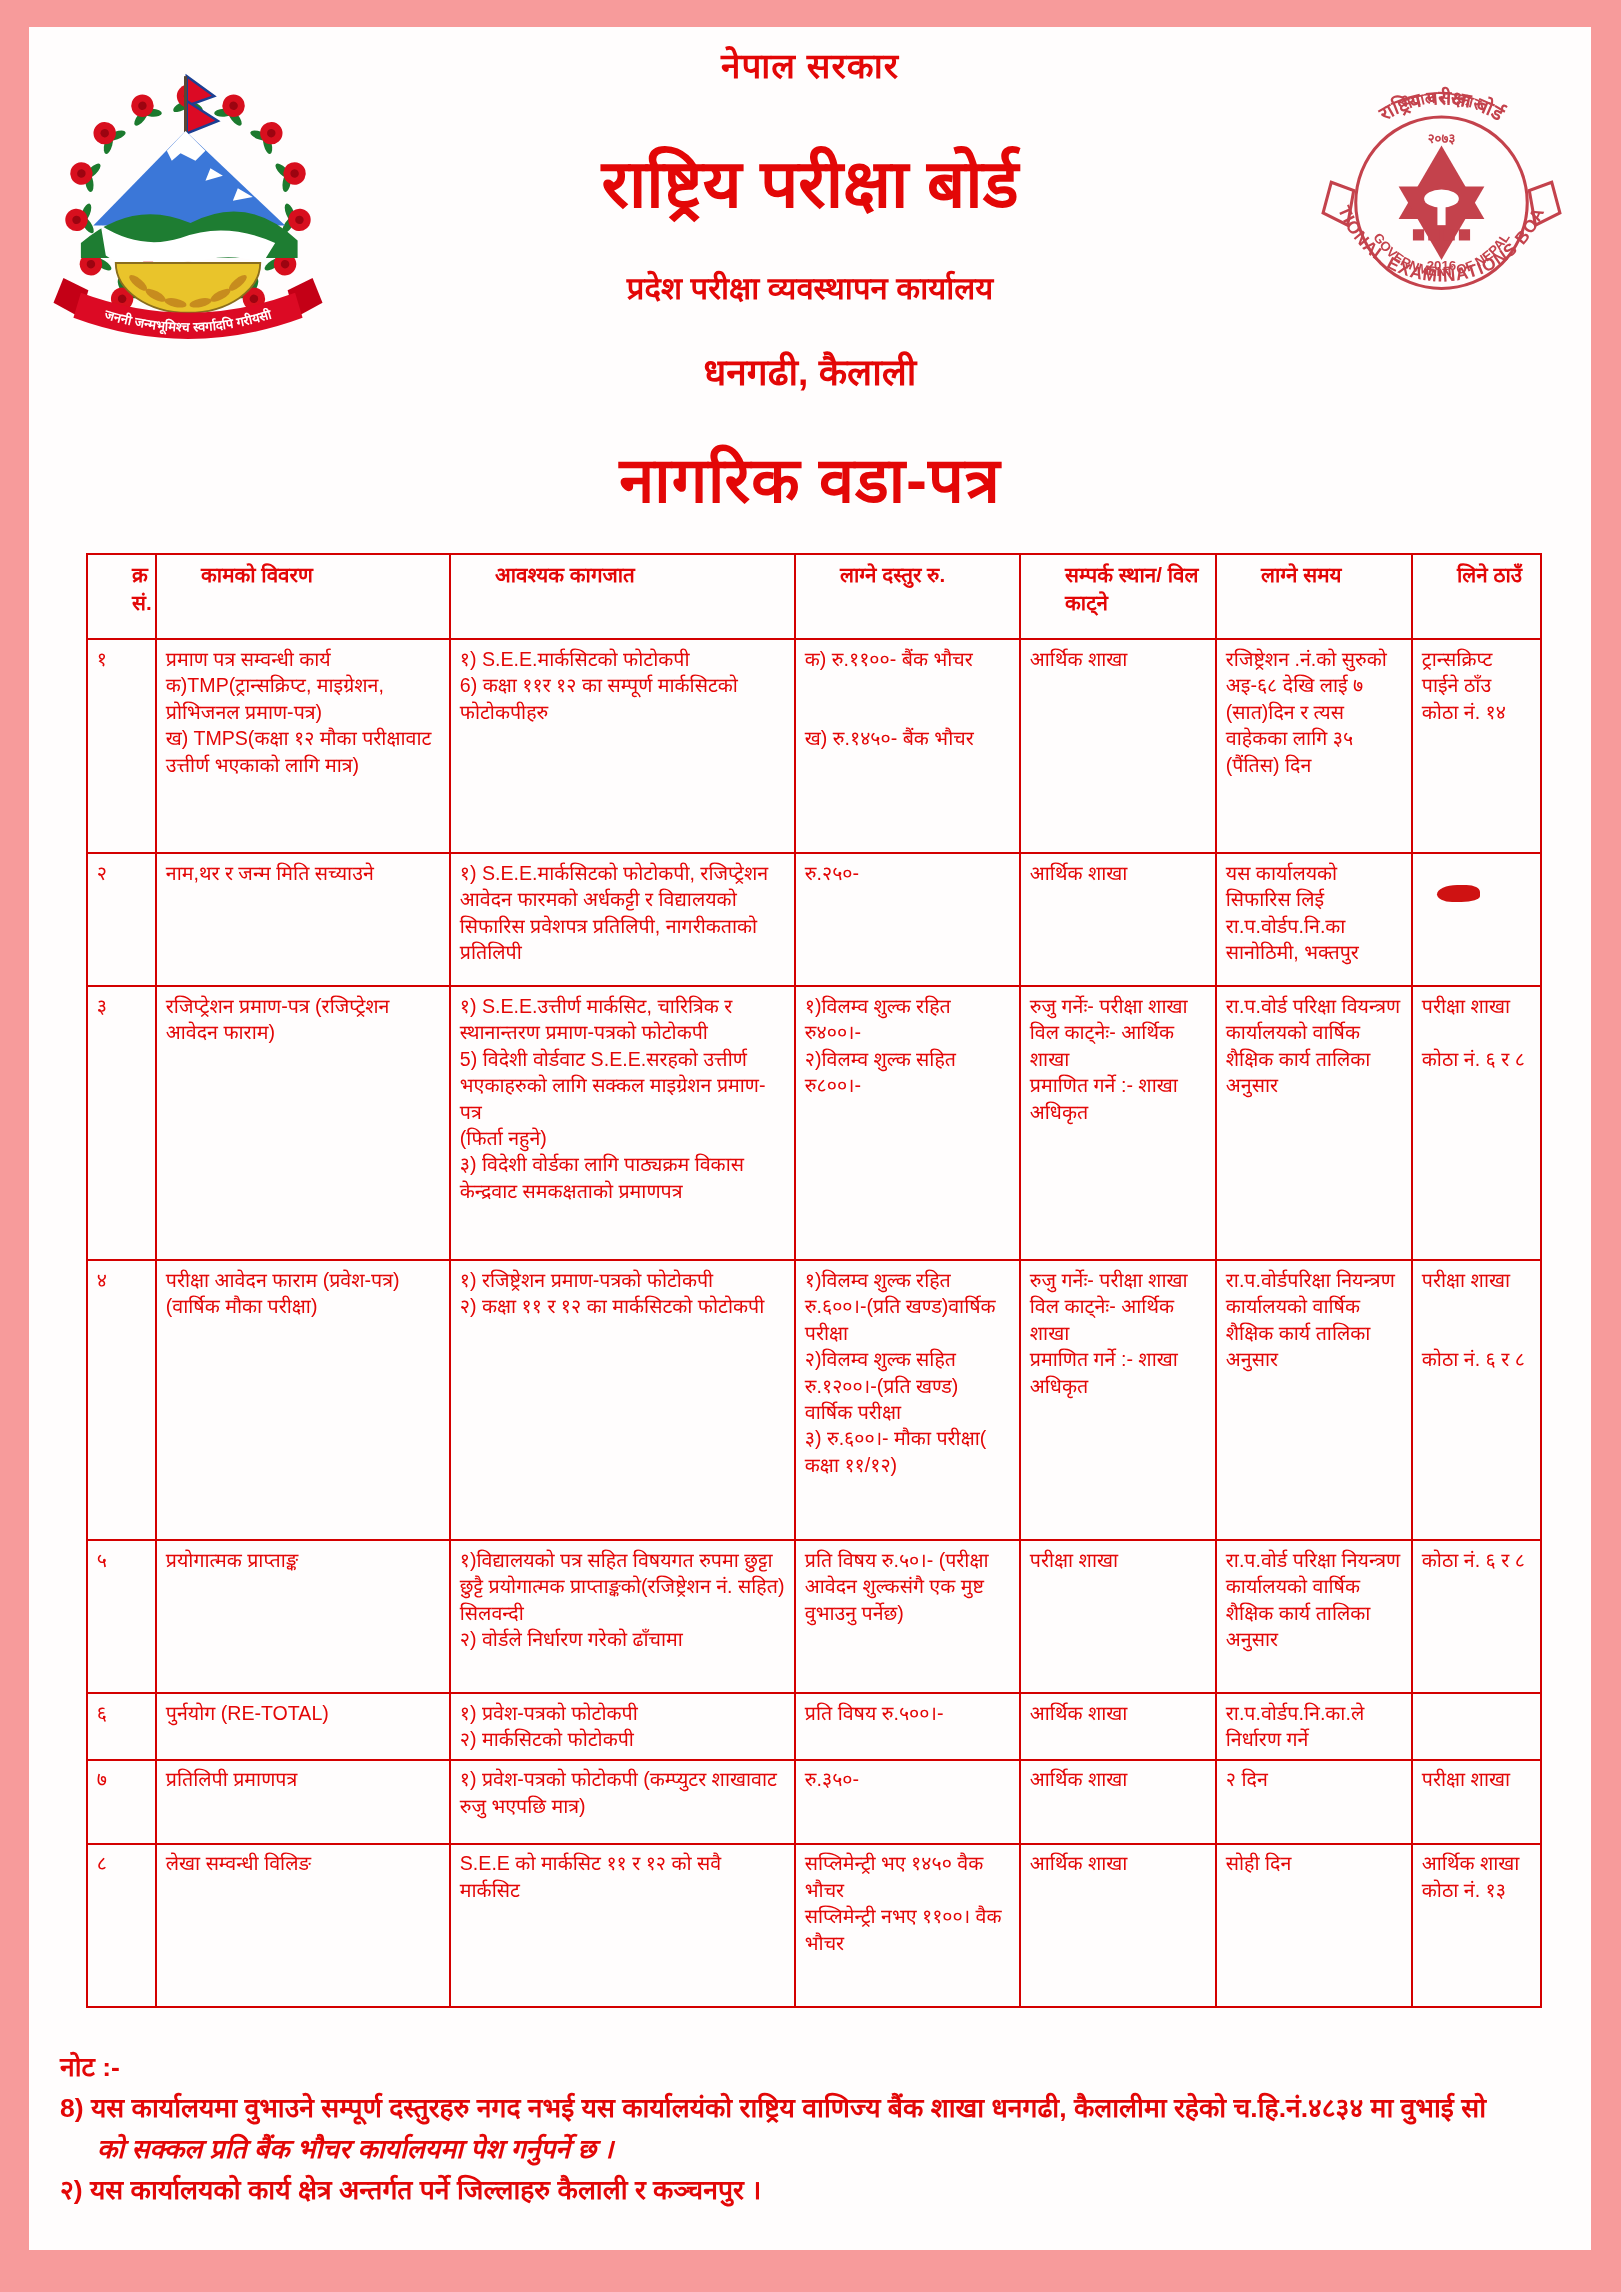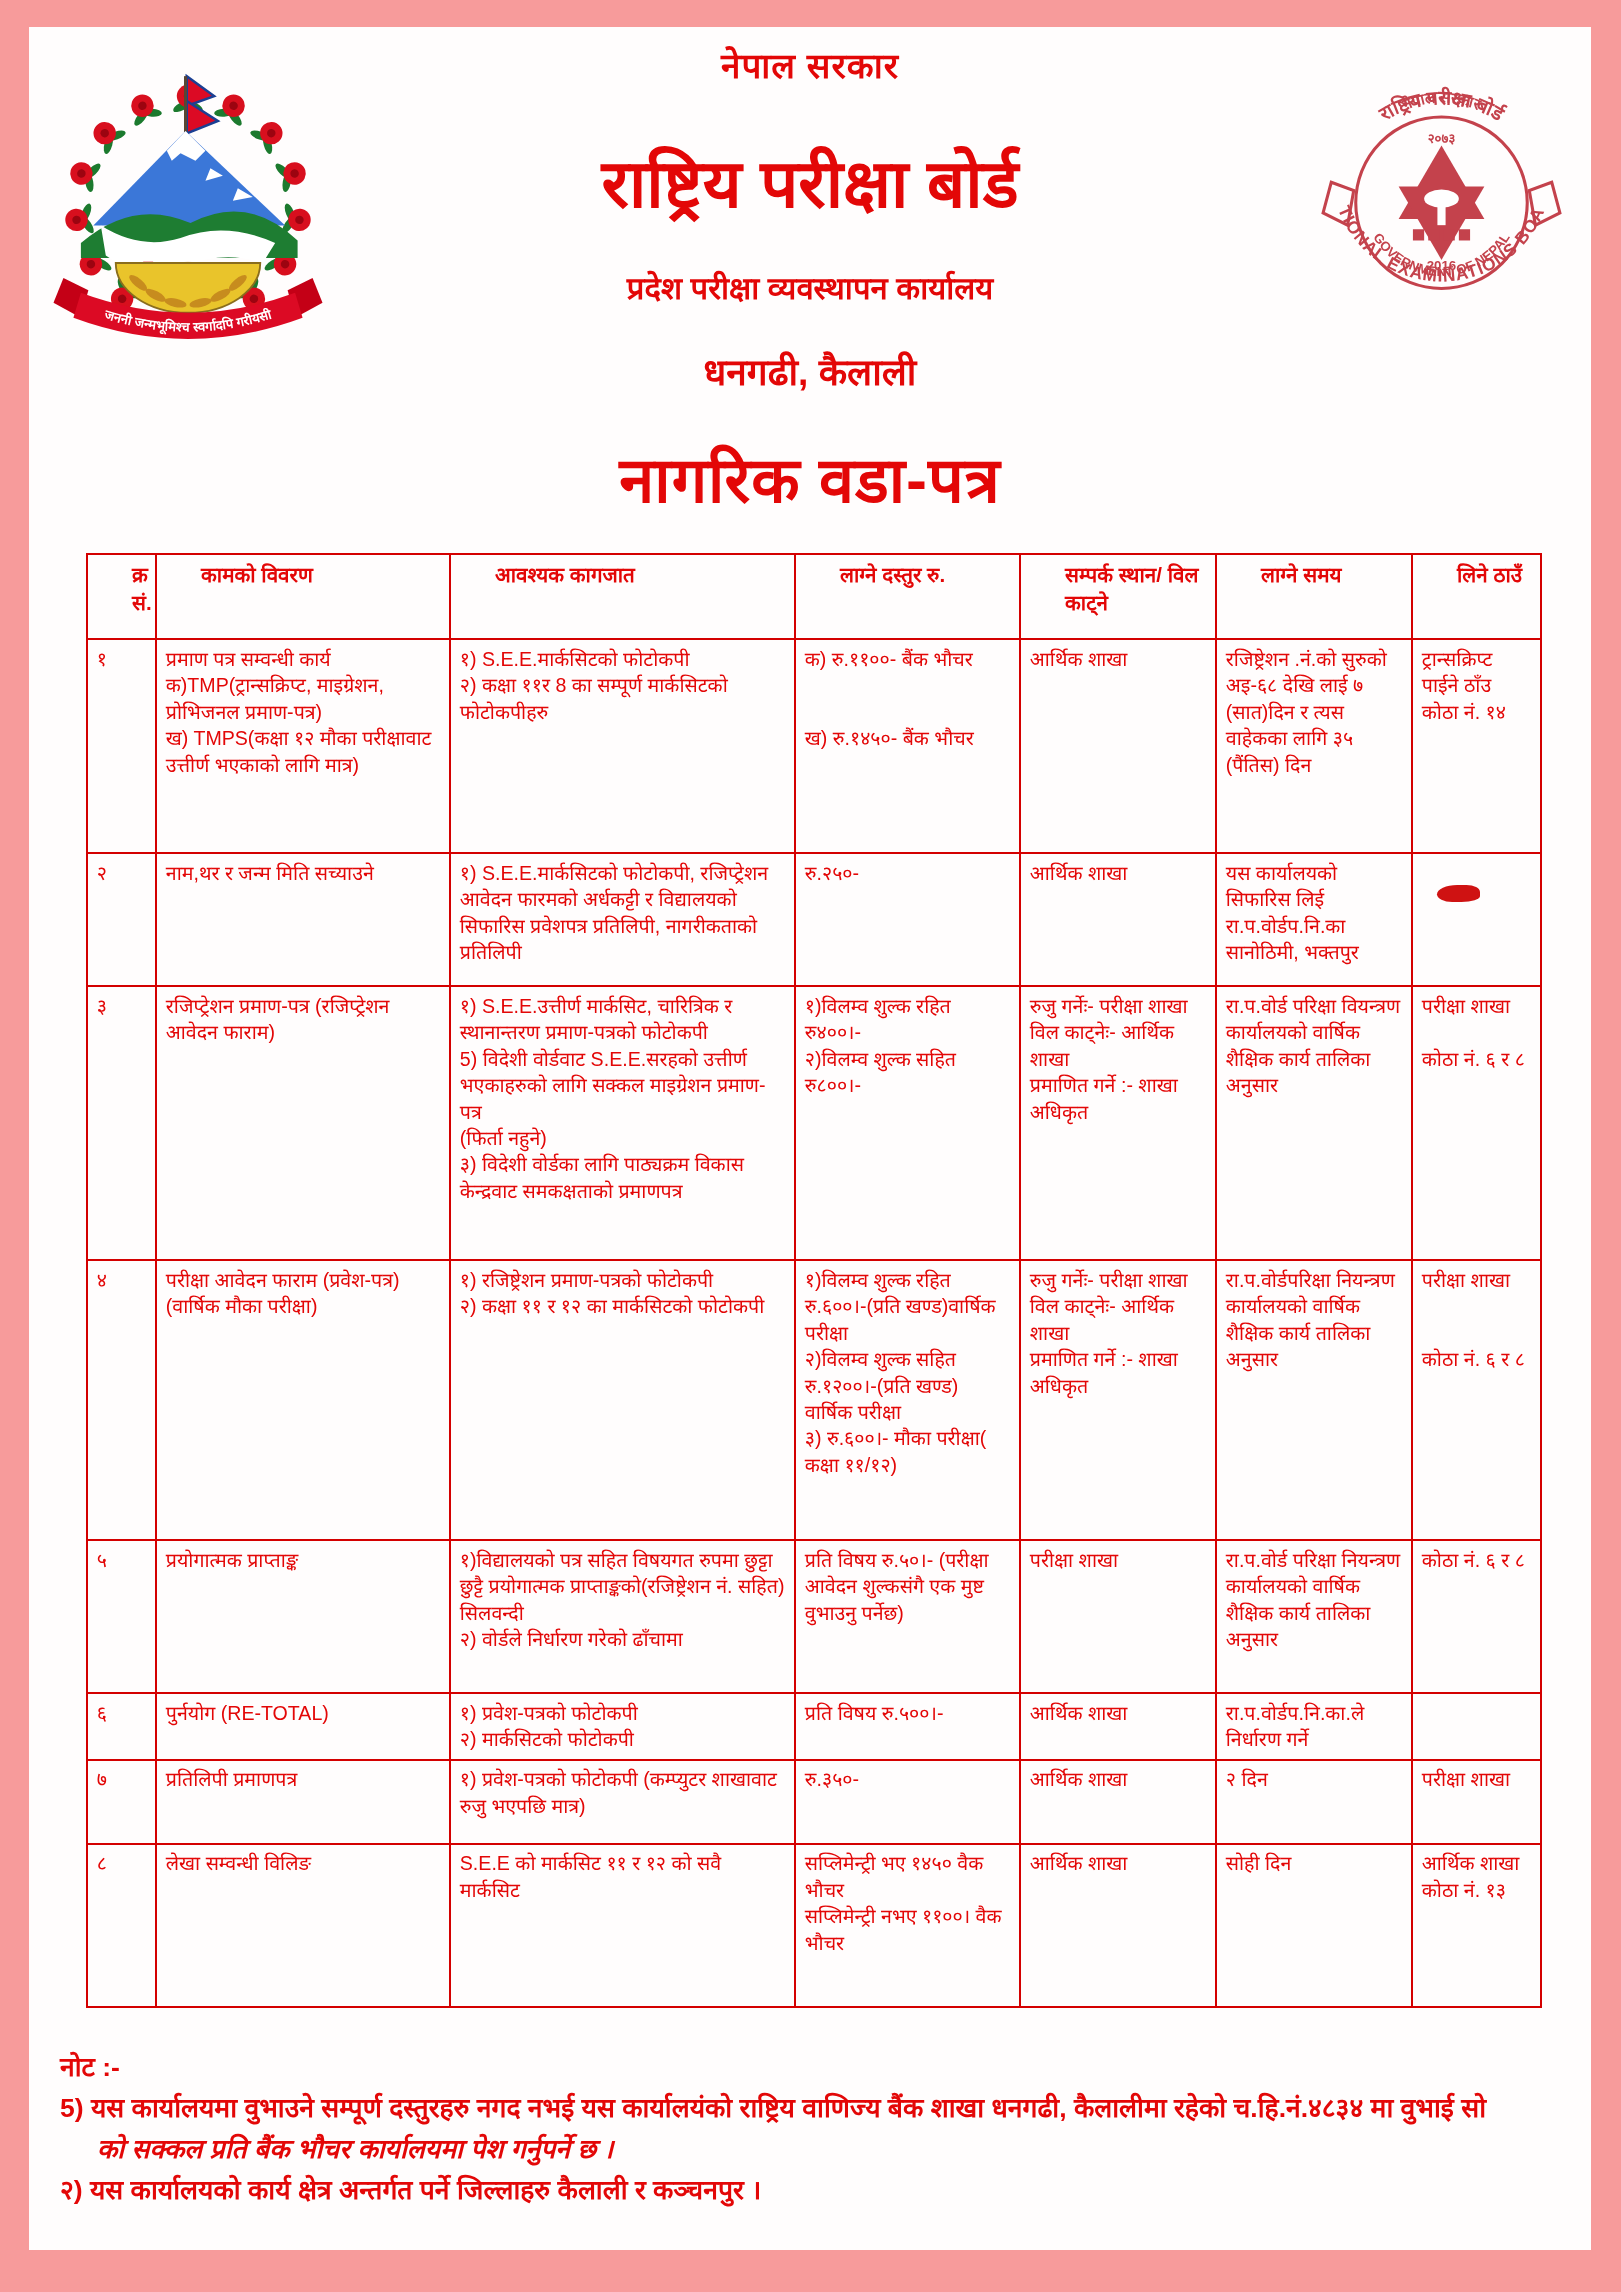--- a/index.html
+++ b/index.html
@@ -187,21 +187,21 @@
         <th>लिने ठाउँ</th>
       </tr>
     </thead>
     <tbody>
         <tr style="height: 214px;">
           <td class="sn">१</td>
           <td>प्रमाण पत्र सम्वन्धी कार्य
 क)TMP(ट्रान्सक्रिप्ट, माइग्रेशन, प्रोभिजनल प्रमाण-पत्र)
 ख) TMPS(कक्षा १२ मौका परीक्षावाट उत्तीर्ण भएकाको लागि मात्र)</td>
           <td>१) S.E.E.मार्कसिटको फोटोकपी
-२) कक्षा ११र 8 का सम्पूर्ण मार्कसिटको फोटोकपीहरु</td>
+6) कक्षा ११र १२ का सम्पूर्ण मार्कसिटको फोटोकपीहरु</td>
           <td>क) रु.११००- बैंक भौचर
 
 
 ख) रु.१४५०- बैंक भौचर</td>
           <td>आर्थिक शाखा</td>
           <td>रजिष्ट्रेशन .नं.को सुरुको अइ-६८ देखि लाई ७
 (सात)दिन र त्यस वाहेकका लागि ३५
 (पैंतिस) दिन</td>
           <td>ट्रान्सक्रिप्ट पाईने ठाँउ
 कोठा नं. १४</td>
@@ -292,19 +292,19 @@
           <td>आर्थिक शाखा</td>
           <td>सोही दिन</td>
           <td>आर्थिक शाखा
 कोठा नं. १३</td>
         </tr>
       </tbody>
   </table>
 
   <div class="notes">
     <div>नोट :-</div>
-    <div>5) यस कार्यालयमा वुभाउने सम्पूर्ण दस्तुरहरु नगद नभई यस कार्यालयंको राष्ट्रिय वाणिज्य बैंक शाखा धनगढी, कैलालीमा रहेको च.हि.नं.४८३४ मा वुभाई सो</div>
+    <div>8) यस कार्यालयमा वुभाउने सम्पूर्ण दस्तुरहरु नगद नभई यस कार्यालयंको राष्ट्रिय वाणिज्य बैंक शाखा धनगढी, कैलालीमा रहेको च.हि.नं.४८३४ मा वुभाई सो</div>
     <div class="indent">को सक्कल प्रति बैंक भौचर कार्यालयमा पेश गर्नुपर्ने छ ।</div>
     <div>२) यस कार्यालयको कार्य क्षेत्र अन्तर्गत पर्ने जिल्लाहरु कैलाली र कञ्चनपुर ।</div>
   </div>
 
 </div>
 
 
 </body></html>

